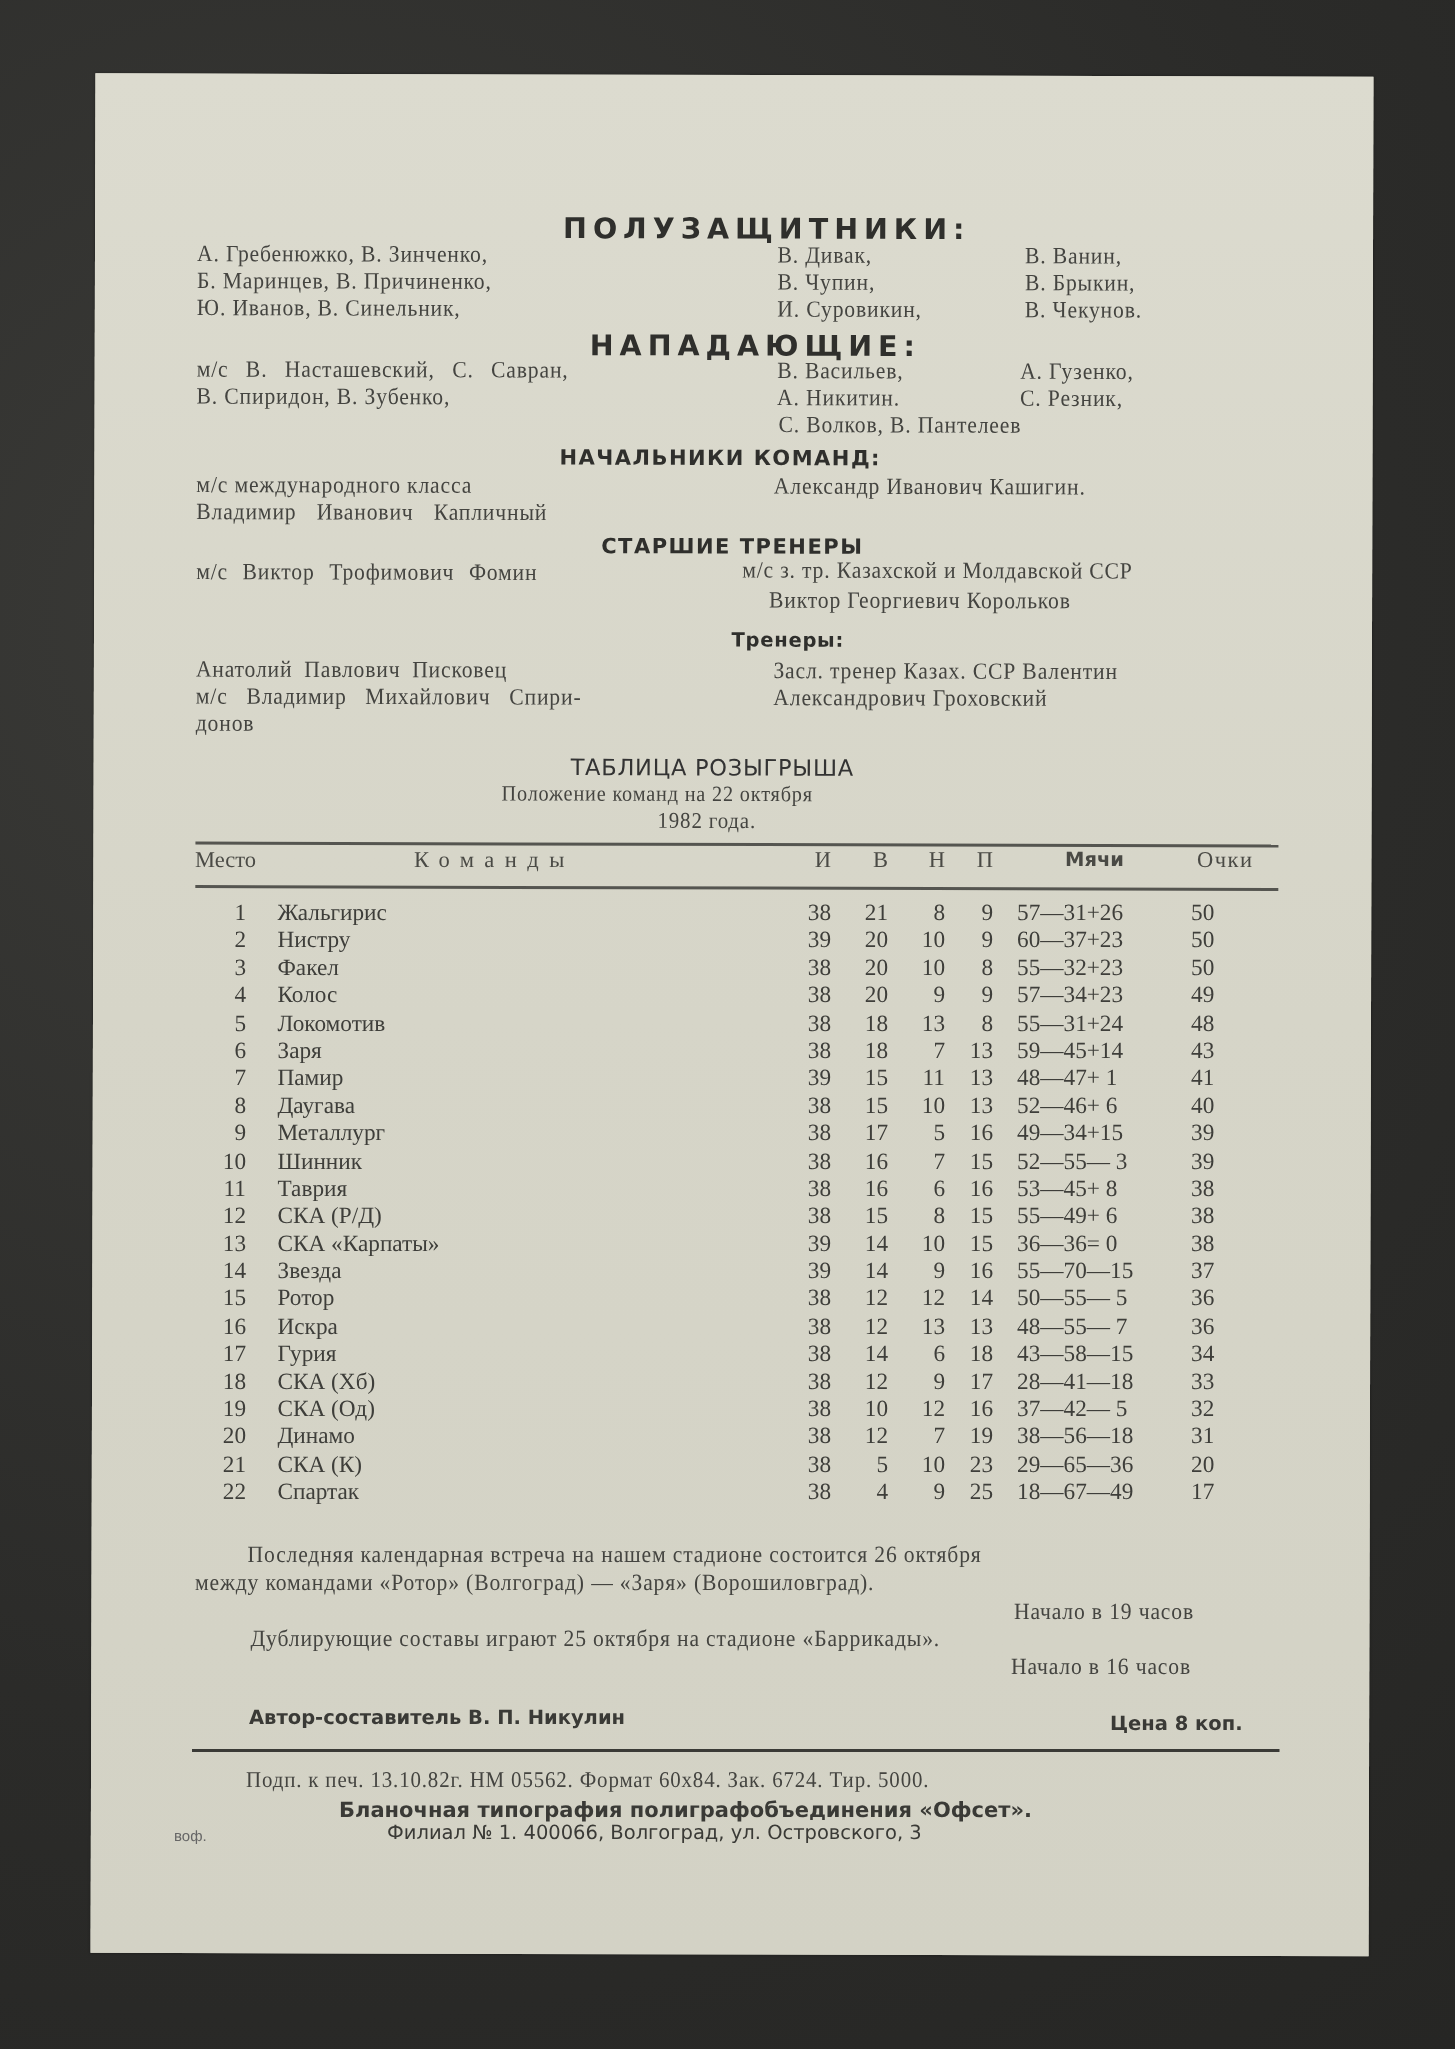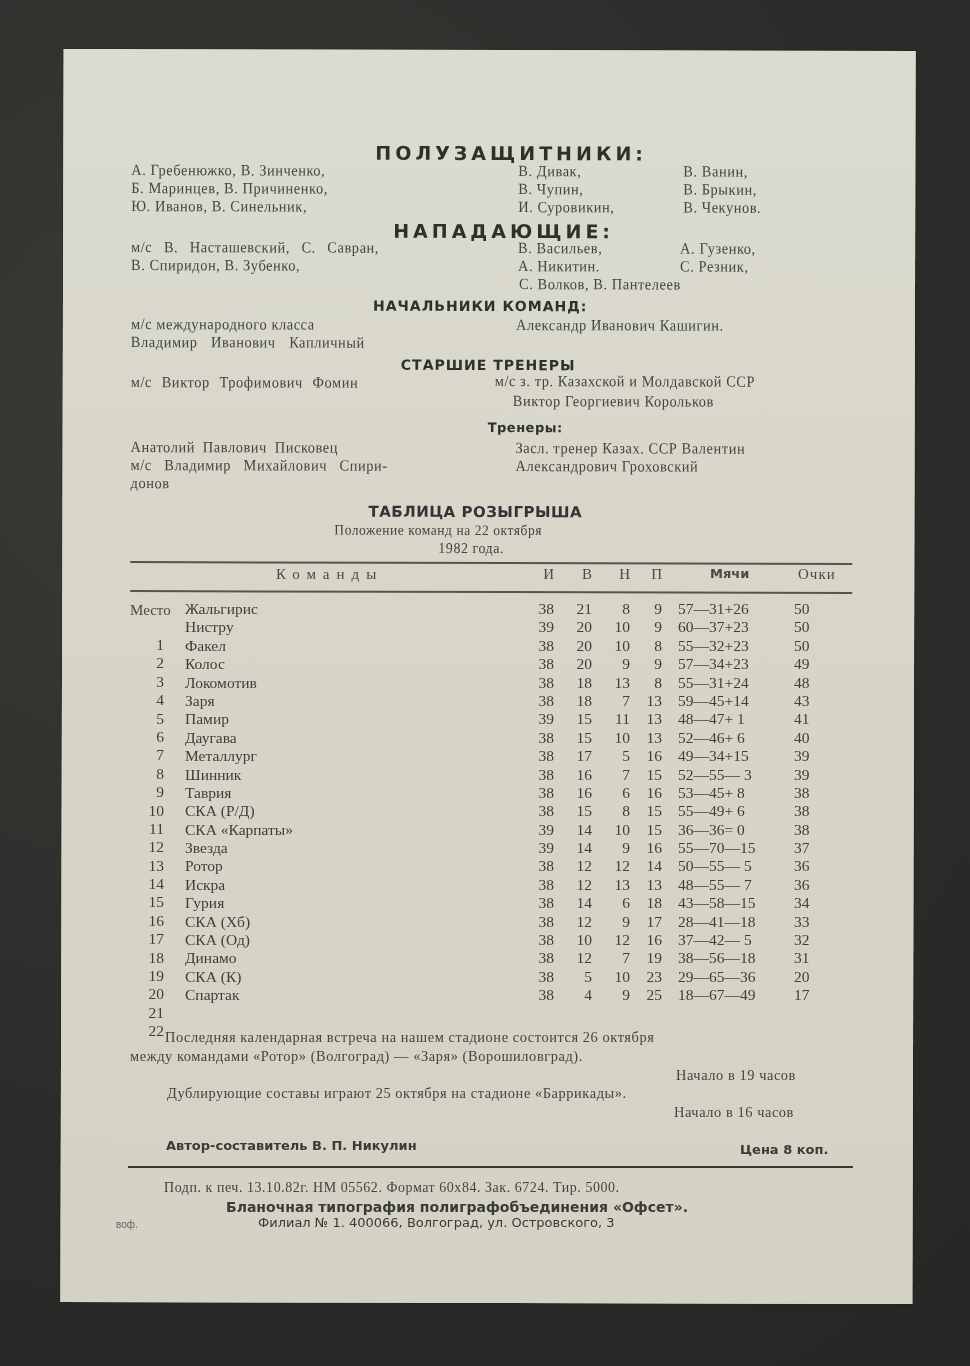--- a/index.html
+++ b/index.html
@@ -16,29 +16,29 @@
     background: #d8d7ca;
     background-image: linear-gradient(180deg, #dcdbcf 0%, #d6d5c8 50%, #d3d2c5 100%);
     box-shadow: 0 0 2px rgba(0,0,0,0.4);
     transform: rotate(0.15deg);
   }
   .abs { position: absolute; white-space: nowrap; }
   .hd { font-family: "DejaVu Sans", sans-serif; font-weight: bold; color: #2f2f2c; font-size: 14px; letter-spacing: 1px; }
   .hd.wide { letter-spacing: 4px; font-size: 19px; }
   .t { font-size: 15.5px; color: #444440; letter-spacing: 0.6px; transform: scaleX(0.93); transform-origin: left center; }
   .tb { font-size: 15px; color: #3a3a36; }
-  .title-main { font-family: "DejaVu Sans", sans-serif; font-size: 15px; font-weight: bold; letter-spacing: 0.5px; color: #333; }
+  .title-main { font-family: "DejaVu Sans", sans-serif; font-size: 15px; font-weight: normal; letter-spacing: 0.5px; color: #333; margin-left: 12px; }
   .rule { position: absolute; height: 1.5px; background: #555550; }
 
   
   .st { position: absolute; left: 130px; top: 566px; width: 720px; }
   .st .hrow { position: relative; height: 24px; font-size: 15px; color: #4a4a45; }
   .st .row { position: relative; height: 18.4px; font-size: 15.5px; color: #3e3e3a; }
   .st .c { position: absolute; top: 0; white-space: nowrap; }
-  .c.pos { left: 0; width: 34px; text-align: right; margin-top: 36px; }
+  .c.pos { left: 0; width: 34px; text-align: right; }
   .c.team { left: 55px; }
   .c.i { left: 398px; width: 26px; text-align: right; }
   .c.v { left: 436px; width: 26px; text-align: right; }
   .c.n { left: 474px; width: 26px; text-align: right; }
   .c.p { left: 506px; width: 26px; text-align: right; }
   .c.goals { left: 548px; width: 112px; }
   .c.pts { left: 664px; width: 30px; text-align: left; }
   .hrow .c.pos { left: 0; text-align: left; width: auto; }
   .hrow .c.team { left: 146px; letter-spacing: 7px; }
   .hrow .c.goals { left: 580px; font-weight: bold; font-family: "DejaVu Sans", sans-serif; font-size: 13px; }

